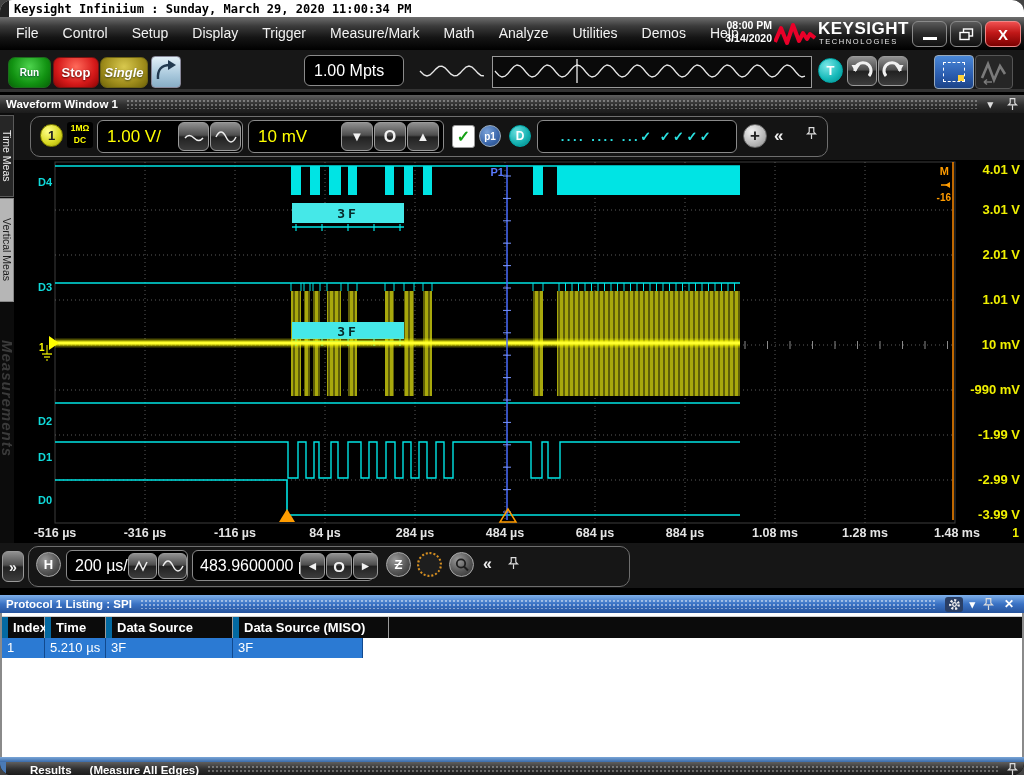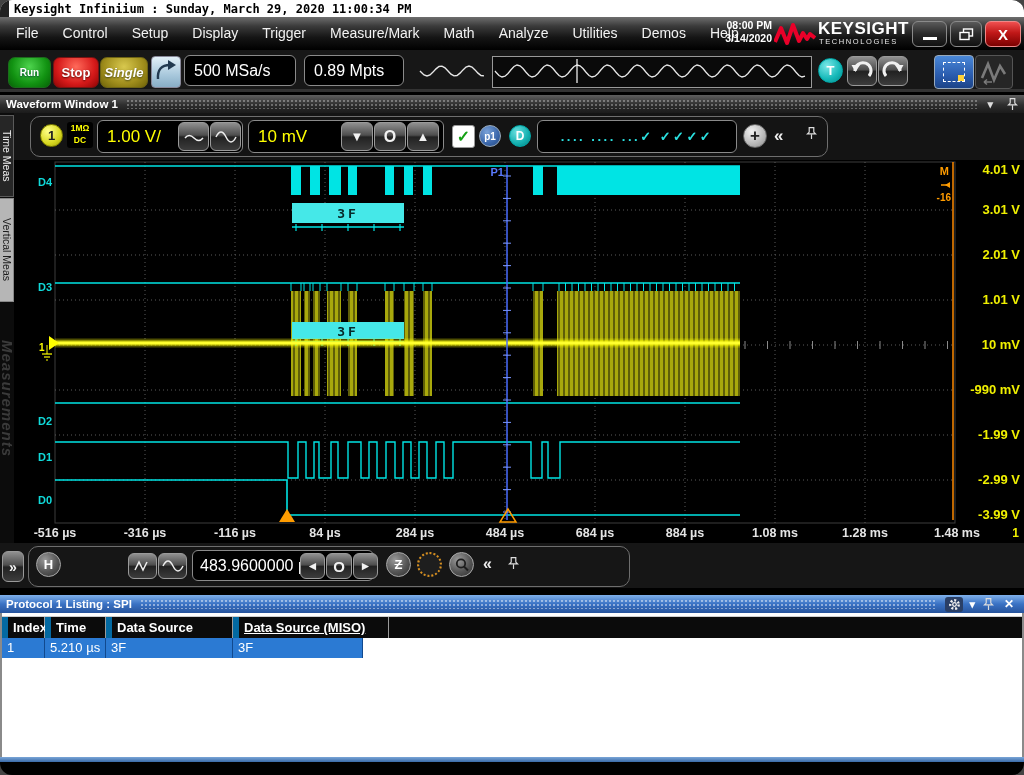--- a/index.html
+++ b/index.html
@@ -133,25 +133,22 @@
   <div class="abs singlebtn" style="left:100px;top:57px;width:46px;height:29px;font-style:italic;">
     <span>Single</span>
     </div>
   <div class="abs" style="left:151px;top:56px;width:28px;height:30px;border-radius:4px;border:1px solid #889;
        background:linear-gradient(180deg,#e2f0f8,#a8c8dc 60%,#88aec6);">
     <svg width="28" height="30" viewBox="0 0 28 30">
       <path d="M6 22 Q5 8 18 8" fill="none" stroke="#223a50" stroke-width="2.4"></path>
       <path d="M16 3 L24 8 L16 13 Z" fill="#223a50"></path>
     </svg>
   </div>
-  <div class="abs disp" style="left:184px;top:55px;width:112px;height:31px;font-size:16px;padding-left:9px;">
-    <span>500 MSa/s</span>
-    </div>
   <div class="abs disp" style="left:304px;top:55px;width:100px;height:31px;font-size:16px;padding-left:9px;">
-    <span>0.89 Mpts</span>
+    <span>1.00 Mpts</span>
     </div>
   <svg class="abs" style="left:418px;top:60px;" width="70" height="22" viewBox="0 0 70 22">
     <path id="squig1" fill="none" stroke="#e8e8e8" stroke-width="1.4" d="M2,11 L3,12.112604669781572 L6,14.90915741234015 L9,16 L12,14.90915741234015 L15,12.112604669781572 L18,8.83058130441221 L21,6.495155660487905 L24,6.125360439090882 L27,7.882550990706331 L30,10.999999999999998 L33,14.117449009293667 L36,15.874639560909117 L39,15.504844339512097 L42,13.169418695587792 L45,9.88739533021843 L48,7.090842587659852 L51,6 L54,7.090842587659849 L57,9.887395330218425 L60,13.169418695587797 L63,15.50484433951209 L66,15.874639560909118"></path>
   </svg>
   <div class="abs" style="left:492px;top:56px;width:318px;height:30px;border:1px solid #999;background:#0a0a0a;">
     <svg width="316" height="28" viewBox="0 0 316 28">
       <path id="squig2" fill="none" stroke="#e8e8e8" stroke-width="1.3" d="M2,14 L3,15.247470144906556 L6,18.458868952864364 L9,19.96713137220964 L12,19.196152422706632 L15,16.4404198584548 L18,12.752529855093446 L21,9.541131047135636 L24,8.03286862779036 L27,8.803847577293368 L30,11.559580141545199 L33,15.247470144906556 L36,18.458868952864364 L39,19.96713137220964 L42,19.196152422706636 L45,16.440419858454806 L48,12.752529855093439 L51,9.54113104713564 L54,8.03286862779036 L57,8.803847577293364 L60,11.559580141545194 L63,15.247470144906549 L66,18.45886895286436 L69,19.96713137220964 L72,19.196152422706632 L75,16.44041985845481 L78,12.752529855093451 L81,9.541131047135632 L84,8.03286862779036 L87,8.80384757729337 L90,11.559580141545181 L93,15.247470144906538 L96,18.458868952864368 L99,19.96713137220964 L102,19.196152422706632 L105,16.440419858454817 L108,12.752529855093464 L111,9.541131047135632 L114,8.03286862779036 L117,8.803847577293368 L120,11.55958014154518 L123,15.247470144906536 L126,18.458868952864364 L129,19.96713137220964 L132,19.196152422706643 L135,16.4404198584548 L138,12.752529855093464 L141,9.541131047135634 L144,8.03286862779036 L147,8.803847577293357 L150,11.559580141545199 L153,15.247470144906535 L156,18.45886895286438 L159,19.96713137220964 L162,19.196152422706643 L165,16.440419858454803 L168,12.752529855093465 L171,9.541131047135636 L174,8.032868627790362 L177,8.803847577293368 L180,11.559580141545217 L183,15.247470144906554 L186,18.45886895286438 L189,19.96713137220964 L192,19.196152422706643 L195,16.440419858454803 L198,12.752529855093467 L201,9.541131047135636 L204,8.032868627790362 L207,8.803847577293366 L210,11.559580141545215 L213,15.247470144906552 L216,18.45886895286438 L219,19.96713137220964 L222,19.196152422706646 L225,16.440419858454803 L228,12.752529855093469 L231,9.541131047135638 L234,8.032868627790362 L237,8.803847577293366 L240,11.559580141545215 L243,15.24747014490655 L246,18.45886895286435 L249,19.967131372209636 L252,19.196152422706625 L255,16.440419858454806 L258,12.75252985509347 L261,9.541131047135668 L264,8.032868627790362 L267,8.803847577293364 L270,11.559580141545213 L273,15.24747014490655 L276,18.458868952864346 L279,19.967131372209636 L282,19.196152422706625 L285,16.440419858454806 L288,12.75252985509347 L291,9.541131047135668 L294,8.032868627790362 L297,8.803847577293364 L300,11.559580141545212 L303,15.247470144906549 L306,18.458868952864346 L309,19.967131372209636 L312,19.196152422706646"></path>
       <line x1="84" y1="2" x2="84" y2="26" stroke="#fff" stroke-width="1.2"></line>
     </svg>
   </div>
@@ -474,20 +471,23 @@
     </svg>
 
   <div class="abs" style="left:0;top:543px;width:1024px;height:45px;background:#161616;"></div>
   <div class="abs gbtn" style="left:2px;top:551px;width:22px;height:31px;font-size:14px;font-weight:bold;">
     <span>»</span>
     </div>
   <div class="grpbox" style="left:28px;top:546px;width:600px;height:39px;"></div>
   <div class="abs circ graycirc" style="left:36px;top:552px;width:25px;height:25px;font-size:13px;">
     <span>H</span>
     </div>
+  <div class="abs disp" style="left:66px;top:550px;width:122px;height:31px;">
+    <span style="font-size:16px;padding-left:8px;color:#fff;">200 µs/</span>
+  </div>
   <div class="abs gbtn" style="left:128px;top:553px;width:29px;height:26px;">
     <svg width="20" height="14" viewBox="0 0 20 14">
         <path d="M2 11 L6 3 L10 11 L14 3" fill="none" stroke="#eee" stroke-width="1.5"></path>
       </svg>
   </div>
   <div class="abs gbtn" style="left:158px;top:553px;width:29px;height:26px;">
     <svg width="22" height="16" viewBox="0 0 22 16">
         <path d="M1 8 Q6 -2 11 8 T21 8" fill="none" stroke="#eee" stroke-width="1.5"></path>
       </svg>
   </div>
@@ -539,23 +539,35 @@
           <line x1="6" y1="8.8" x2="6" y2="14" stroke="#ddd" stroke-width="1.3"></line>
         </svg>
       </span>
     <span style="color:#fff;font-size:12px;font-weight:bold;margin-right:4px;">✕</span>
   </div>
   <div class="abs" style="left:0px;top:613px;width:1024px;height:144px;background:#fff;border-left:2px solid #8a8a8a;border-right:2px solid #8a8a8a;box-sizing:border-box;"></div>
   <div class="abs" id="prot-header" style="left:2px;top:616px;width:1020px;height:22px;display:flex;background:#0b0b0b;border-top:1px solid #cfcfcf;border-bottom:1px solid #cfcfcf;">
       <div class="hdrcell" style="width: 43px;">Index</div>
       <div class="hdrcell" style="width: 61px;">Time</div>
       <div class="hdrcell" style="width: 127px;">Data Source (MOSI)</div>
-      <div class="hdrcell" style="width: 156px; text-decoration: underline;">Data Source (MISO)</div>
+      <div class="hdrcell" style="width: 156px;">Data Source (MISO)</div>
     </div>
   <div class="abs" id="prot-row" style="left:2px;top:638px;width:1020px;height:20px;display:flex;background:#fff;">
       <div class="rowcell" style="width: 43px;">1</div>
       <div class="rowcell" style="width: 61px;">5.210 µs</div>
       <div class="rowcell" style="width: 127px;">3F</div>
       <div class="rowcell" style="width: 130px;">3F</div>
     </div>
 
   <div class="abs" style="left:0;top:757px;width:1024px;height:5px;background:linear-gradient(180deg,#7aa6d8,#3a6aa8);"></div>
+  <div class="abs resultsbar">
+    <div style="width:6px;height:13px;background:#4a7ab5;margin-right:24px;"></div>
+    <span style="line-height:16px;">Results</span>
+    <span style="line-height:16px;margin-left:18px;">(Measure All Edges)</span>
+    <div class="dots" style="height:8px;margin-top:3px;"></div>
+    <span class="pin-icon" style="margin-right:6px;">
+        <svg width="11" height="15" viewBox="0 0 12 16">
+          <path d="M3.5 1.5 h5 v5 l2 2 h-9 l2 -2 z" fill="none" stroke="#ddd" stroke-width="1.3"></path>
+          <line x1="6" y1="8.8" x2="6" y2="14" stroke="#ddd" stroke-width="1.3"></line>
+        </svg>
+      </span>
+  </div>
 </div>
 
 </body></html>

